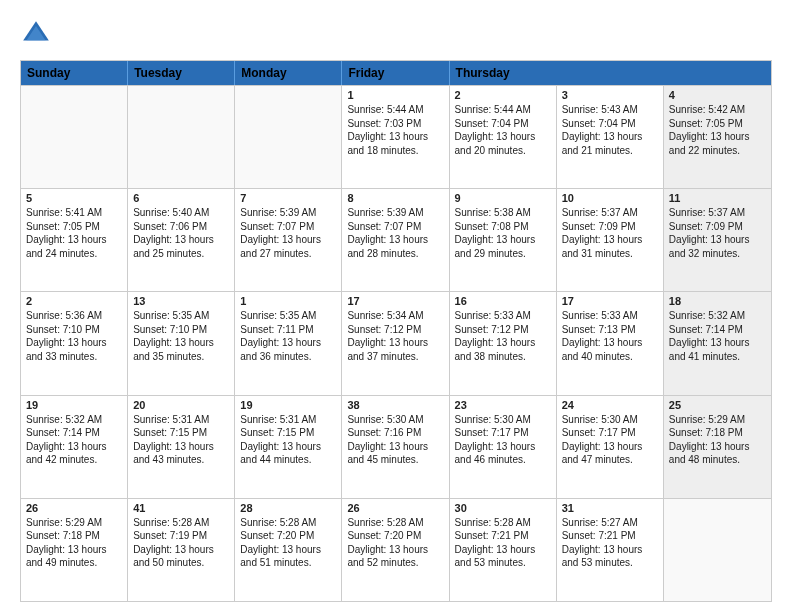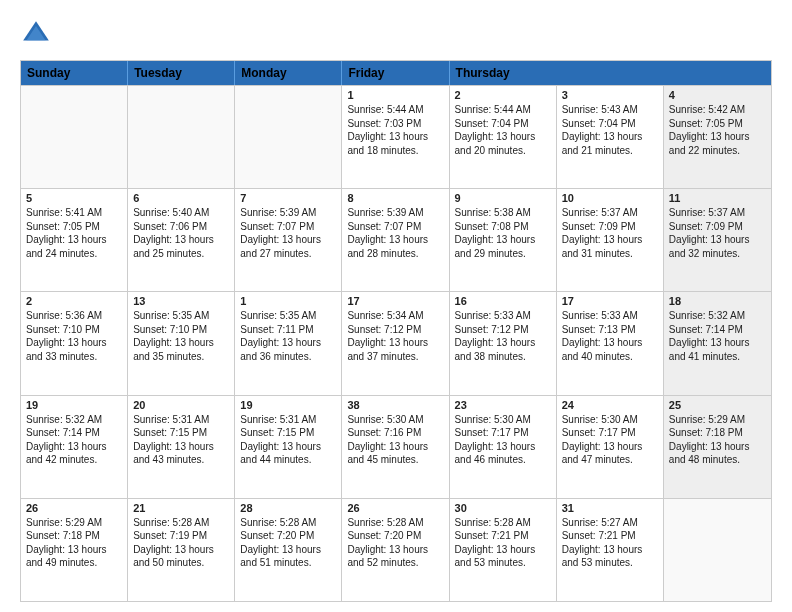--- a/index.html
+++ b/index.html
@@ -248,21 +248,21 @@
             <span class="day-number">25</span>
             <div class="cell-text">Sunrise: 5:29 AM<br>Sunset: 7:18 PM<br>Daylight: 13 hours and 48 minutes.</div>
           </div>
         </div>
         <div class="cal-week">
           <div class="cal-cell">
             <span class="day-number">26</span>
             <div class="cell-text">Sunrise: 5:29 AM<br>Sunset: 7:18 PM<br>Daylight: 13 hours and 49 minutes.</div>
           </div>
           <div class="cal-cell">
-            <span class="day-number">21</span>
+            <span class="day-number">41</span>
             <div class="cell-text">Sunrise: 5:28 AM<br>Sunset: 7:19 PM<br>Daylight: 13 hours and 50 minutes.</div>
           </div>
           <div class="cal-cell">
             <span class="day-number">28</span>
             <div class="cell-text">Sunrise: 5:28 AM<br>Sunset: 7:20 PM<br>Daylight: 13 hours and 51 minutes.</div>
           </div>
           <div class="cal-cell">
             <span class="day-number">26</span>
             <div class="cell-text">Sunrise: 5:28 AM<br>Sunset: 7:20 PM<br>Daylight: 13 hours and 52 minutes.</div>
           </div>

